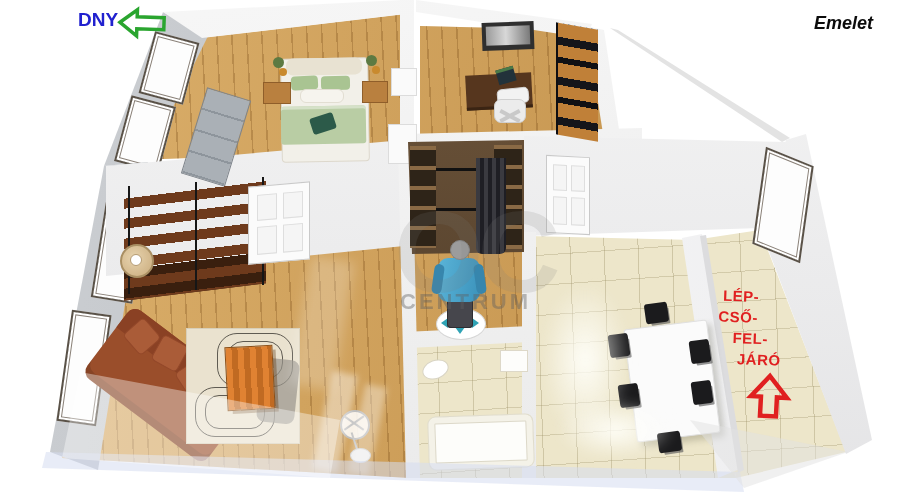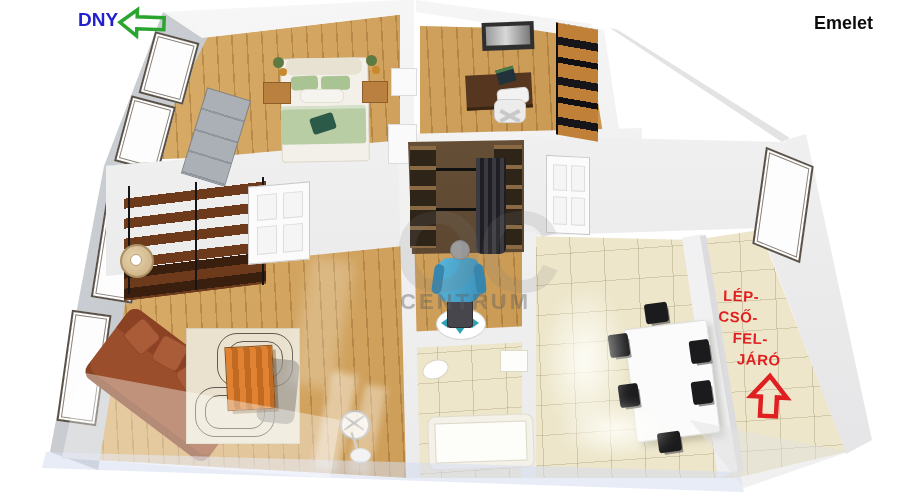--- a/index.html
+++ b/index.html
@@ -17,21 +17,21 @@
   .wallface{background:linear-gradient(180deg,#f4f4f4 0%,#e4e4e6 100%);}
   .gwall{background:linear-gradient(105deg,#cdd0d4,#b3b6ba);}
   .win{background:#fdfdfd;border:2px solid #5a5248;box-shadow:inset 0 0 0 2px #ffffff, inset 0 0 0 3px #8a8178;}
   .door{background:#fbfbfb;border:1px solid #c9c9c9;}
   .doorpanel{position:absolute;background:#f5f5f5;border:1px solid #dedede;}
   .chair{background:#1b1b1d;border-radius:3px;box-shadow:3px 4px 0 -2px rgba(90,90,90,.65);}
   .pillow{position:absolute;background:#aa5c38;border:1px solid #93482a;border-radius:5px;}
   .glow{background:radial-gradient(ellipse at center, rgba(255,255,250,.95), rgba(255,255,250,0) 70%);}
   .hdr{font-weight:bold;line-height:1;}
   .dny{color:#2121cf;font-size:19px;}
-  .emelet{color:#0c0c0c;font-size:18px;}
+  .emelet{color:#0c0c0c;font-size:18px;font-style:italic;}
   .stairs-line{font-weight:900;font-size:15px;line-height:21px;color:#e02020;letter-spacing:.5px;}
   .wm-oc{font-size:115px;font-weight:700;letter-spacing:-6px;color:rgba(125,125,125,.16);line-height:1;}
   .wm-name{font-size:22px;font-weight:700;letter-spacing:3px;color:rgba(95,95,95,.42);line-height:1;}
 </style>
 </head>
 <body>
 
 <div id="stage">
 
   <div class="layer wood" style="clip-path:polygon(200px 38px,404px 14px,404px 150px,136px 160px);"></div>

